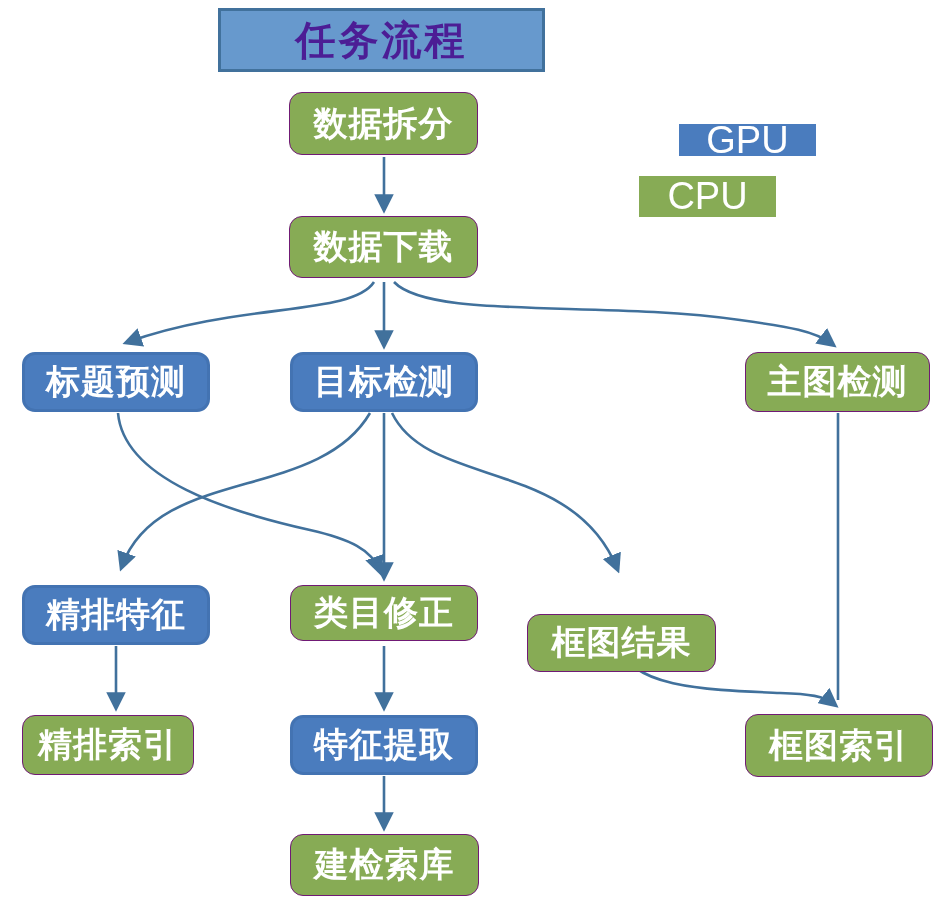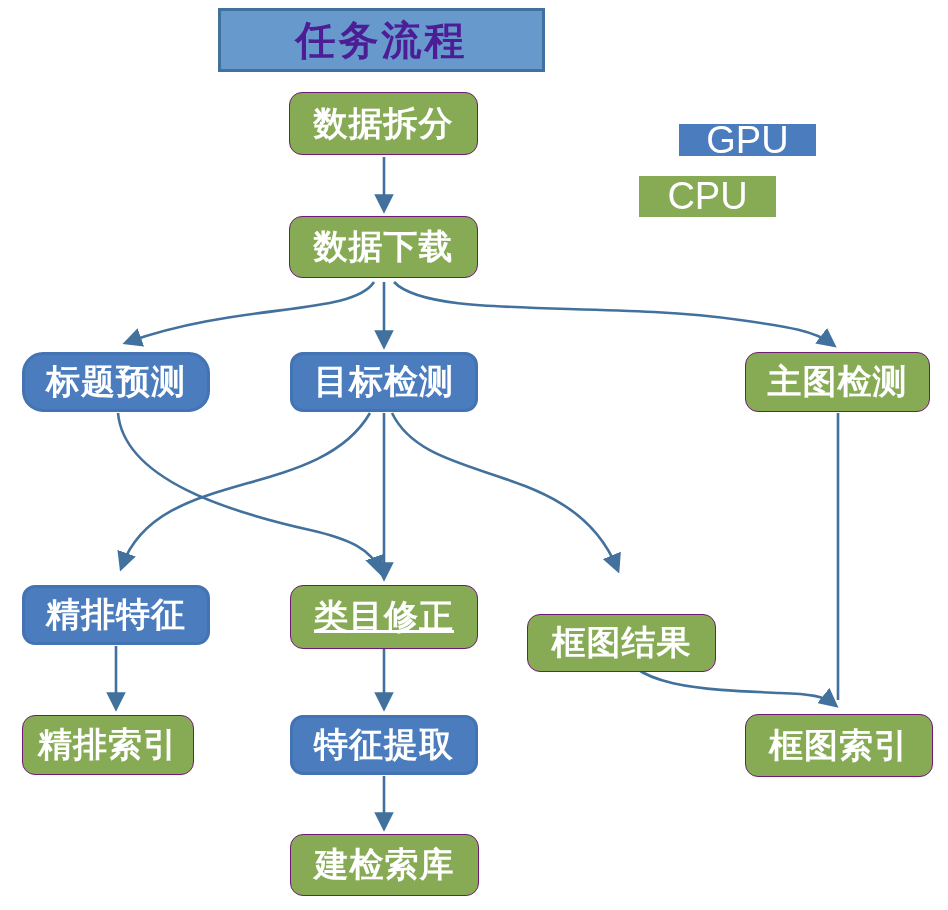--- a/index.html
+++ b/index.html
@@ -92,26 +92,26 @@
   </svg>
 
   <div class="title-bar">任务流程</div>
 
   <div class="legend-chip gpu-chip" style="left:639px;top:124px;width:137px;height:32px;margin-left:40px;">GPU</div>
   <div class="legend-chip cpu-chip" style="left:639px;top:176px;width:137px;height:41px;">CPU</div>
 
   <div class="node cpu" style="left:289px;top:92px;width:189px;height:63px;">数据拆分</div>
   <div class="node cpu" style="left:289px;top:216px;width:189px;height:62px;">数据下载</div>
 
-  <div class="node gpu" style="left:22px;top:352px;width:188px;height:60px;border-radius:21px;">标题预测</div>
+  <div class="node gpu" style="left:22px;top:352px;width:188px;height:60px;">标题预测</div>
   <div class="node gpu" style="left:290px;top:352px;width:188px;height:60px;">目标检测</div>
   <div class="node cpu" style="left:745px;top:352px;width:185px;height:60px;">主图检测</div>
 
   <div class="node gpu" style="left:22px;top:585px;width:188px;height:60px;">精排特征</div>
-  <div class="node cpu" style="left:290px;top:585px;width:188px;height:64px;text-decoration:underline;">类目修正</div>
+  <div class="node cpu" style="left:290px;top:585px;width:188px;height:56px;">类目修正</div>
   <div class="node cpu" style="left:527px;top:585px;width:189px;height:58px;margin-top:29px;">框图结果</div>
 
   <div class="node cpu" style="left:22px;top:715px;width:172px;height:60px;">精排索引</div>
   <div class="node gpu" style="left:290px;top:715px;width:188px;height:60px;">特征提取</div>
   <div class="node cpu" style="left:745px;top:714px;width:188px;height:63px;">框图索引</div>
 
   <div class="node cpu" style="left:290px;top:834px;width:189px;height:62px;">建检索库</div>
 
 </div>
 

